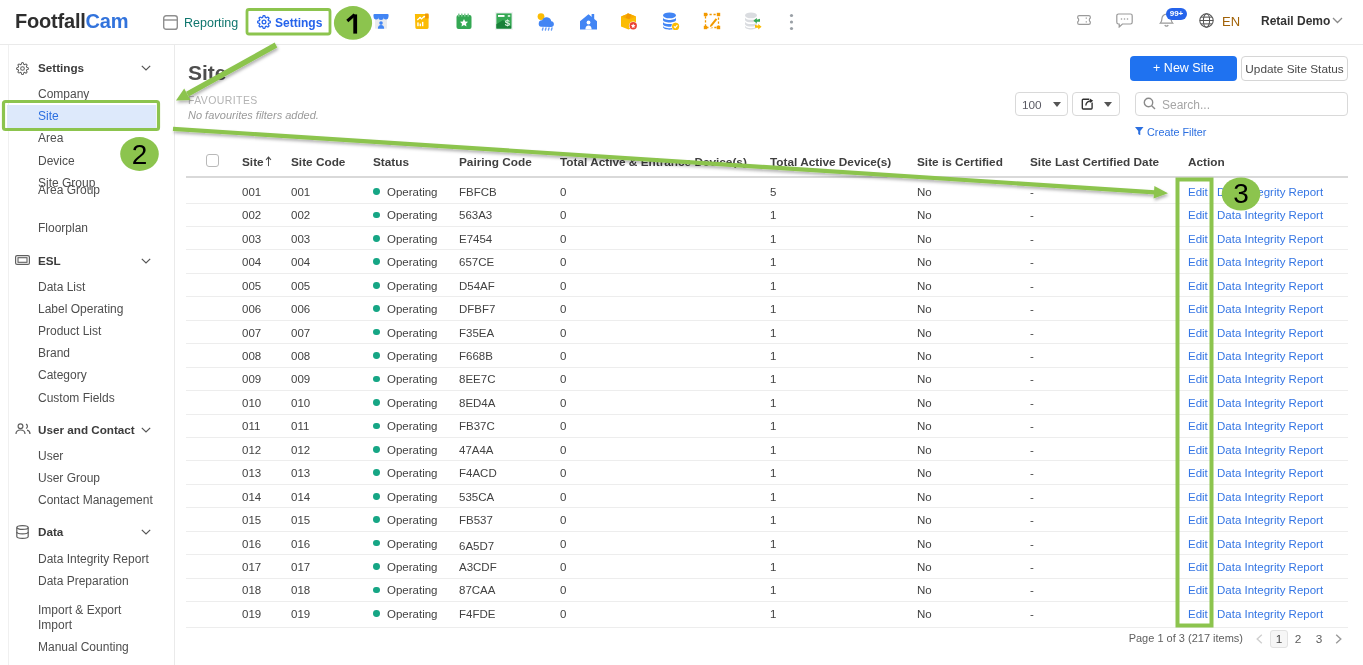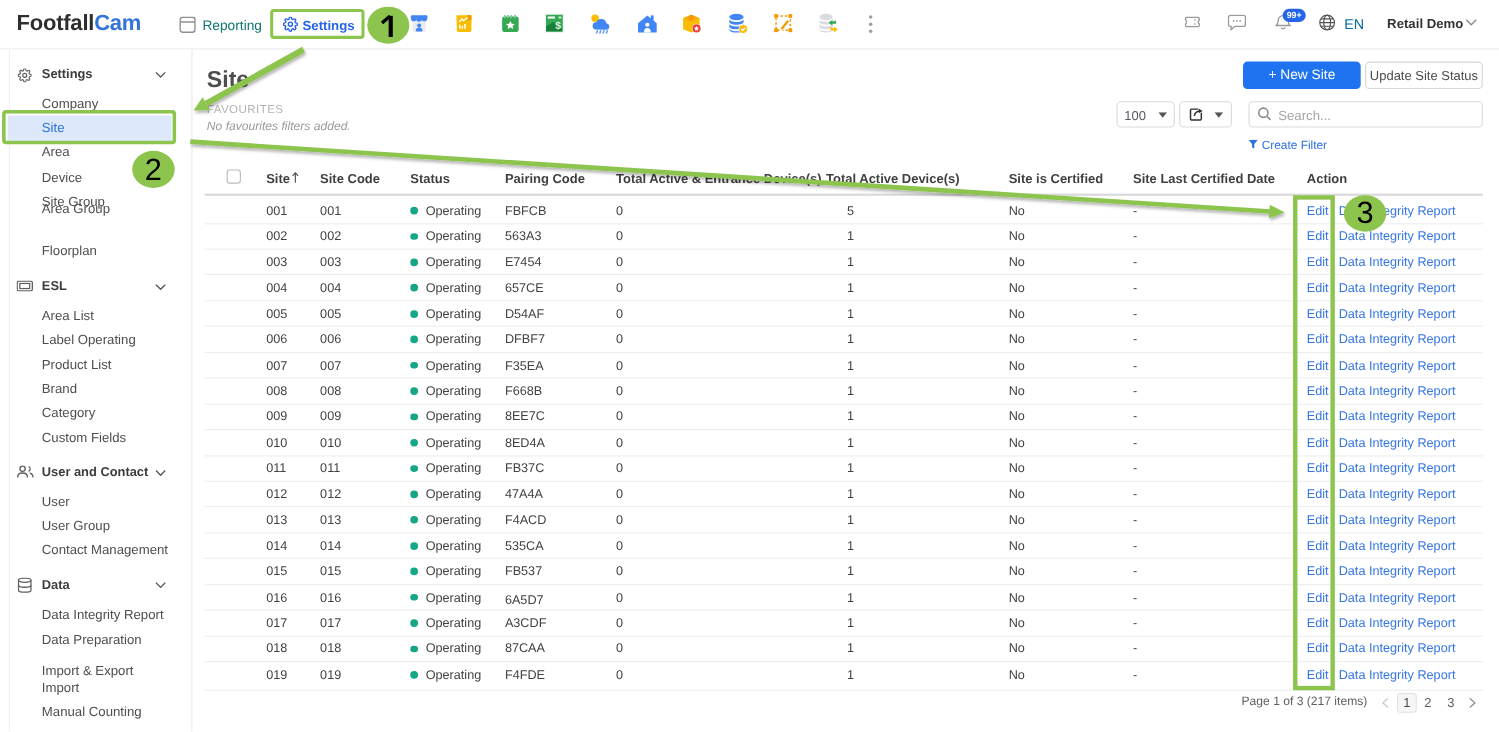--- a/index.html
+++ b/index.html
@@ -150,21 +150,21 @@
 <path d="M5.8 12 a1.8 1.8 0 0 0 3.4 0" fill="none" stroke="#9a9a9a" stroke-width="1.2"></path>
   </svg>
 <div class="abs" style="left:1166px;top:8px;width:21px;height:12px;border-radius:6px;background:#2563eb;color:#fff;font-size:8px;font-weight:bold;text-align:center;line-height:12px">99+</div>
 <svg class="abs" style="left:1199px;top:13px" width="15" height="15" viewBox="0 0 15 15" fill="none" stroke="#555" stroke-width="1.05">
 <circle cx="7.5" cy="7.5" r="6.7"></circle>
     <ellipse cx="7.5" cy="7.5" rx="3.1" ry="6.7"></ellipse>
 <line x1="0.8" y1="7.5" x2="14.2" y2="7.5"></line>
     <line x1="1.9" y1="4.1" x2="13.1" y2="4.1"></line>
     <line x1="1.9" y1="10.9" x2="13.1" y2="10.9"></line>
   </svg>
-<div class="abs" style="left:1222px;top:14px;font-size:13px;color:#0369a1">EN</div>
+<div class="abs" style="left:1222px;top:14px;font-size:13px;color:#a16207">EN</div>
 <div class="abs" style="left:1261px;top:14px;font-size:12px;font-weight:bold;color:#333">Retail Demo</div>
 <svg class="abs" style="left:1332px;top:17px" width="11" height="7" viewBox="0 0 11 7" fill="none" stroke="#8a8a8a" stroke-width="1.3">
     <polyline points="1,1 5.5,5.5 10,1"></polyline>
   </svg>
 <div class="sidebar"></div>
 <div class="sideline"></div>
 <svg class="abs" style="left:16px;top:62px" width="13" height="13" viewBox="0 0 24 24" fill="none" stroke="#5f5f5f" stroke-width="1.9">
 <circle cx="12" cy="12" r="3.4"></circle>
 <path d="M19.4 15a1.7 1.7 0 0 0 .34 1.87l.06.06a2 2 0 1 1-2.83 2.83l-.06-.06a1.7 1.7 0 0 0-1.87-.34 1.7 1.7 0 0 0-1 1.55V21a2 2 0 1 1-4 0v-.09A1.7 1.7 0 0 0 9 19.36a1.7 1.7 0 0 0-1.87.34l-.06.06a2 2 0 1 1-2.83-2.83l.06-.06a1.7 1.7 0 0 0 .34-1.87 1.7 1.7 0 0 0-1.55-1H3a2 2 0 1 1 0-4h.09A1.7 1.7 0 0 0 4.64 9a1.7 1.7 0 0 0-.34-1.87l-.06-.06a2 2 0 1 1 2.83-2.83l.06.06a1.7 1.7 0 0 0 1.87.34H9a1.7 1.7 0 0 0 1-1.55V3a2 2 0 1 1 4 0v.09a1.7 1.7 0 0 0 1 1.55 1.7 1.7 0 0 0 1.87-.34l.06-.06a2 2 0 1 1 2.83 2.83l-.06.06a1.7 1.7 0 0 0-.34 1.87V9a1.7 1.7 0 0 0 1.55 1H21a2 2 0 1 1 0 4h-.09a1.7 1.7 0 0 0-1.51 1z"></path>
   </svg>
@@ -181,21 +181,21 @@
 <div class="sitem" style="top:183px">Area Group</div>
 <div class="sitem" style="top:220.6px">Floorplan</div>
 <svg class="abs" style="left:15px;top:255px" width="15" height="10" viewBox="0 0 15 10">
 <rect x="0.6" y="0.6" width="13.8" height="8.8" rx="1.5" fill="none" stroke="#5f5f5f" stroke-width="1.2"></rect>
 <rect x="3" y="2.7" width="9" height="4.6" fill="none" stroke="#5f5f5f" stroke-width="1.1"></rect>
   </svg>
 <div class="secthead" style="left:38px;top:254px">ESL</div>
 <svg class="abs" style="left:141px;top:258px" width="10" height="6" viewBox="0 0 10 6" fill="none" stroke="#555" stroke-width="1.2">
     <polyline points="0.8,0.8 5,5 9.2,0.8"></polyline>
   </svg>
-<div class="sitem" style="top:279.5px">Area List</div>
+<div class="sitem" style="top:279.5px">Data List</div>
 <div class="sitem" style="top:301.7px">Label Operating</div>
 <div class="sitem" style="top:323.9px">Product List</div>
 <div class="sitem" style="top:346.1px">Brand</div>
 <div class="sitem" style="top:368.3px">Category</div>
 <div class="sitem" style="top:390.5px">Custom Fields</div>
 <svg class="abs" style="left:15px;top:423px" width="16" height="12" viewBox="0 0 16 12" fill="none" stroke="#5f5f5f" stroke-width="1.2">
 <circle cx="5.5" cy="3.2" r="2.4"></circle>
     <path d="M1 11 q0-4 4.5-4 q4.5 0 4.5 4"></path>
 <path d="M11 1.1 a2.4 2.4 0 0 1 0 4.4 M12 7.2 q3 .6 3 3.8"></path>
   </svg>
@@ -248,21 +248,21 @@
 <svg class="abs" style="left:1135px;top:126.5px" width="8.5" height="8.5" viewBox="0 0 10 10">
     <path d="M0 0 h10 l-3.8 4.6 v5.4 l-2.4-1.8 v-3.6 Z" fill="#2b6fe0"></path>
   </svg>
 <div class="abs" style="left:1147px;top:125.5px;font-size:10.8px;color:#2b6fe0">Create Filter</div>
 <div class="abs" style="left:205.5px;top:154px;width:13px;height:13px;border:1px solid #b9b9b9;border-radius:3px"></div>
 <div class="hcell" style="left:242px;top:154.5px">Site</div>
 <div class="hcell" style="left:291px;top:154.5px">Site Code</div>
 <div class="hcell" style="left:373px;top:154.5px">Status</div>
 <div class="hcell" style="left:459px;top:154.5px">Pairing Code</div>
 <div class="hcell" style="left:560px;top:154.5px">Total Active &amp; Entrance Device(s)</div>
-<div class="hcell" style="left:751px;top:154.5px">Total Active Device(s)</div>
+<div class="hcell" style="left:770px;top:154.5px">Total Active Device(s)</div>
 <div class="hcell" style="left:917px;top:154.5px">Site is Certified</div>
 <div class="hcell" style="left:1030px;top:154.5px">Site Last Certified Date</div>
 <div class="hcell" style="left:1188px;top:154.5px">Action</div>
 <svg class="abs" style="left:265px;top:155.5px" width="7" height="11" viewBox="0 0 7 12" fill="none" stroke="#4a4a4a" stroke-width="1.1">
     <line x1="3.5" y1="1.5" x2="3.5" y2="11"></line>
     <polyline points="0.8,4.2 3.5,1.2 6.2,4.2"></polyline>
   </svg>
 <div class="abs" style="left:186px;top:176.2px;width:1162px;height:1.6px;background:#d9d9d9"></div>
 <div class="cell" style="left:242px;top:185.9px">001</div>
 <div class="cell" style="left:291px;top:185.9px">001</div>

